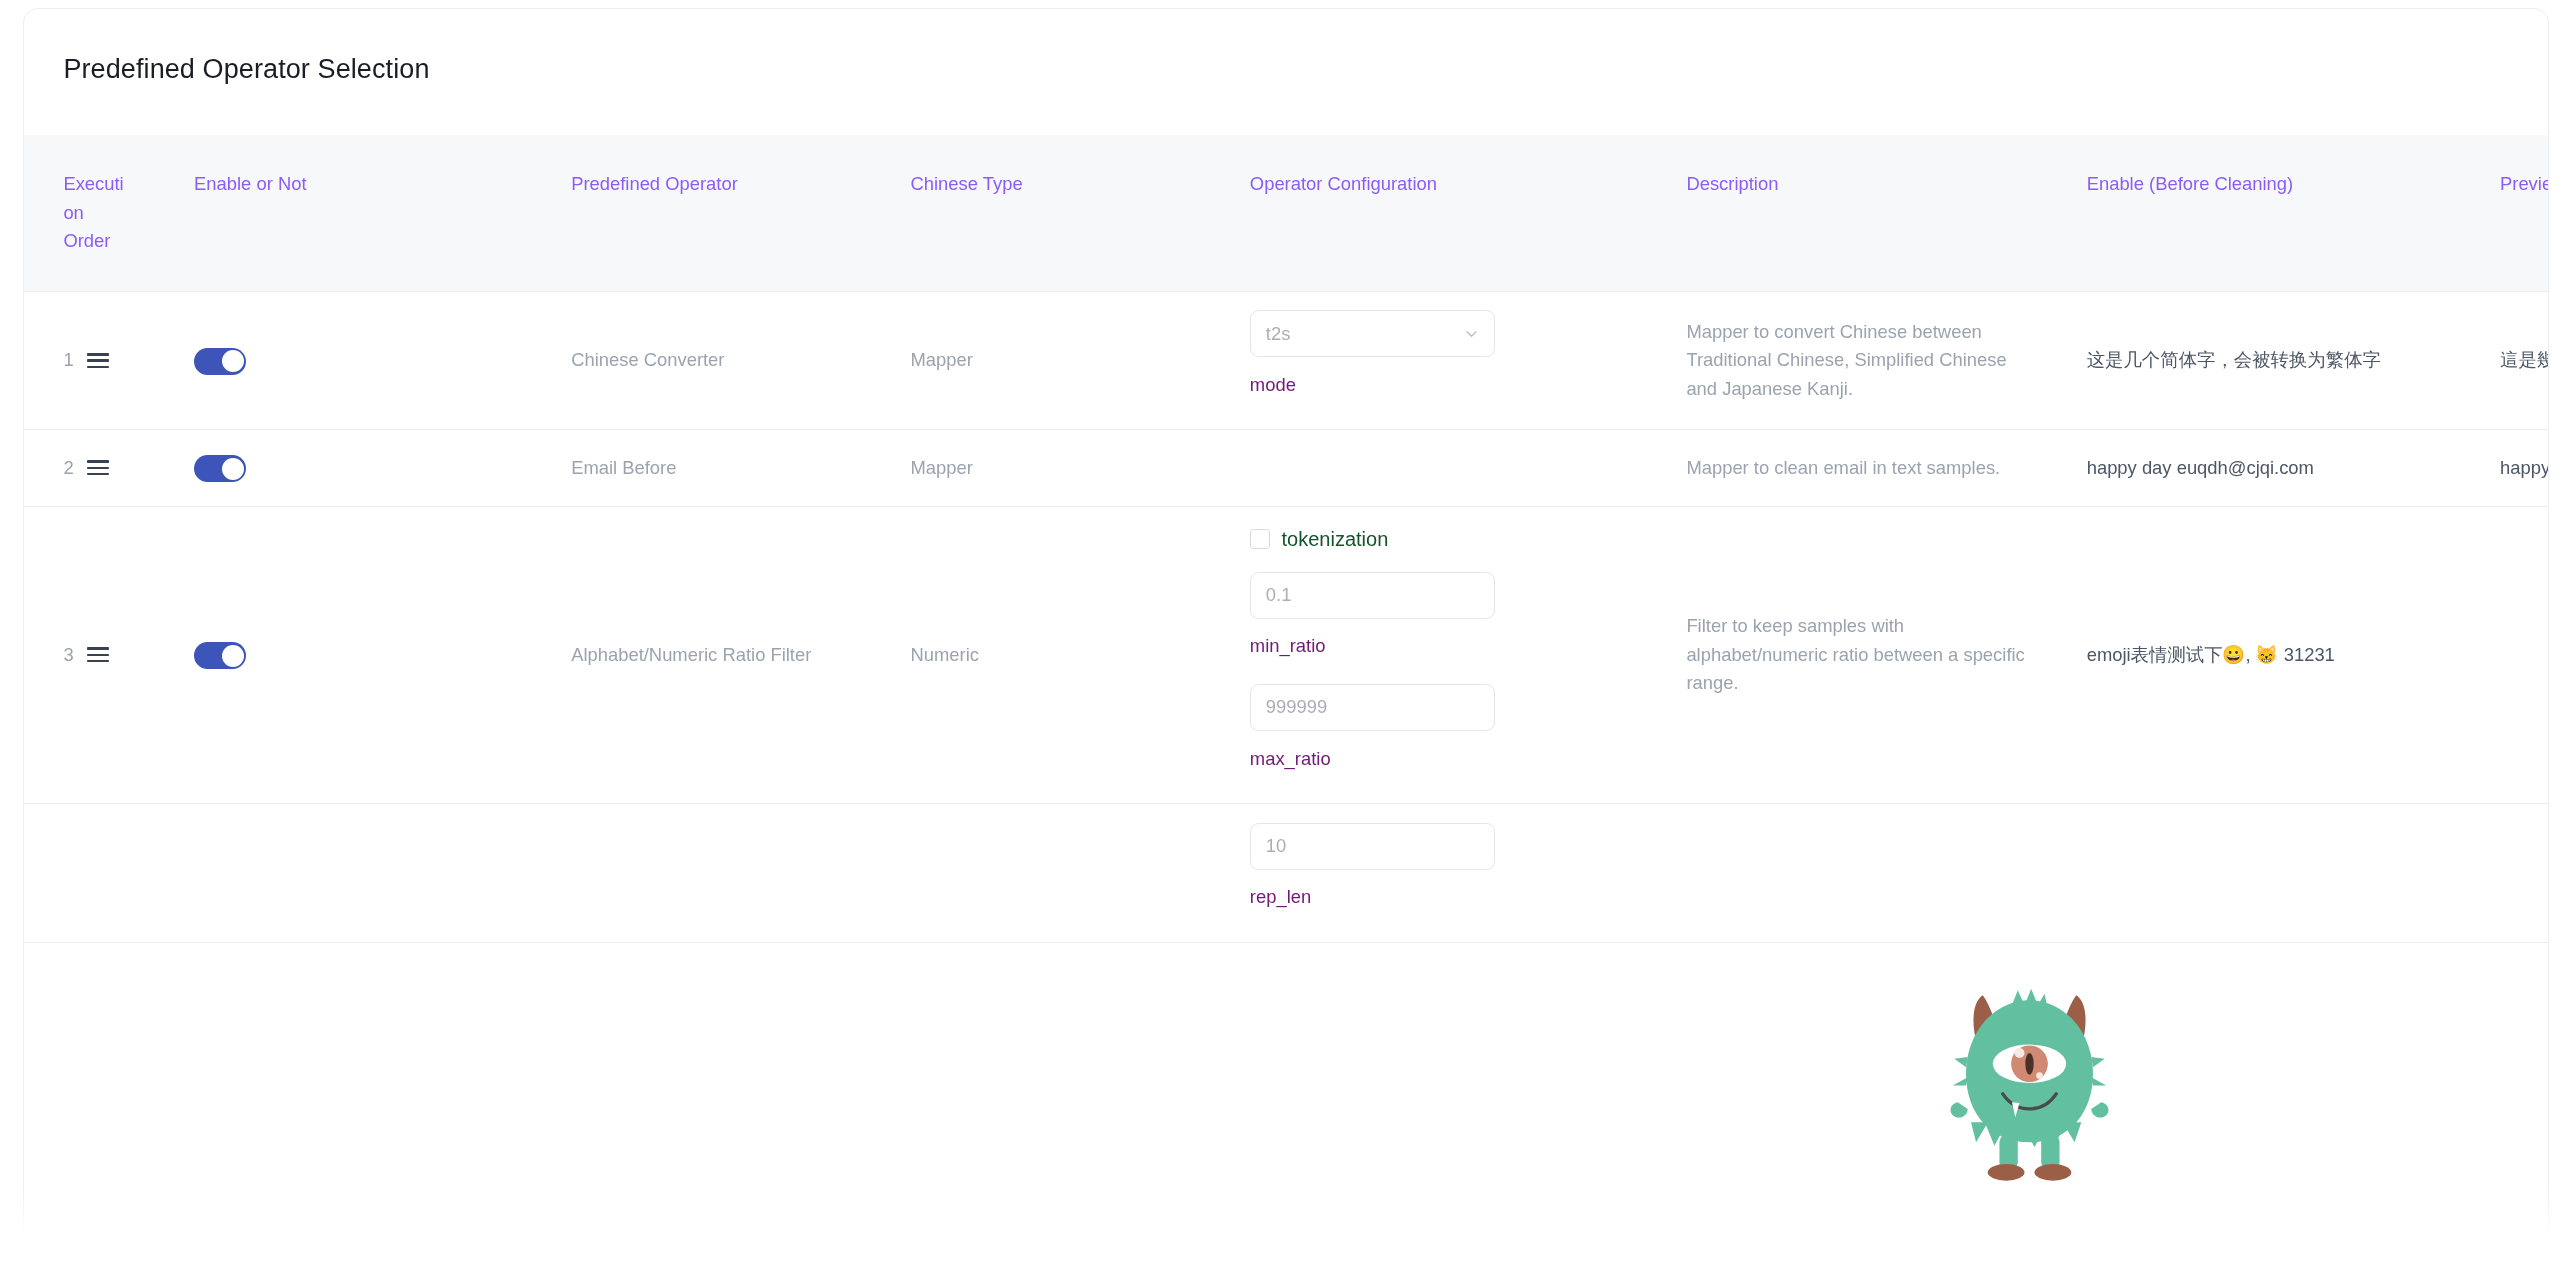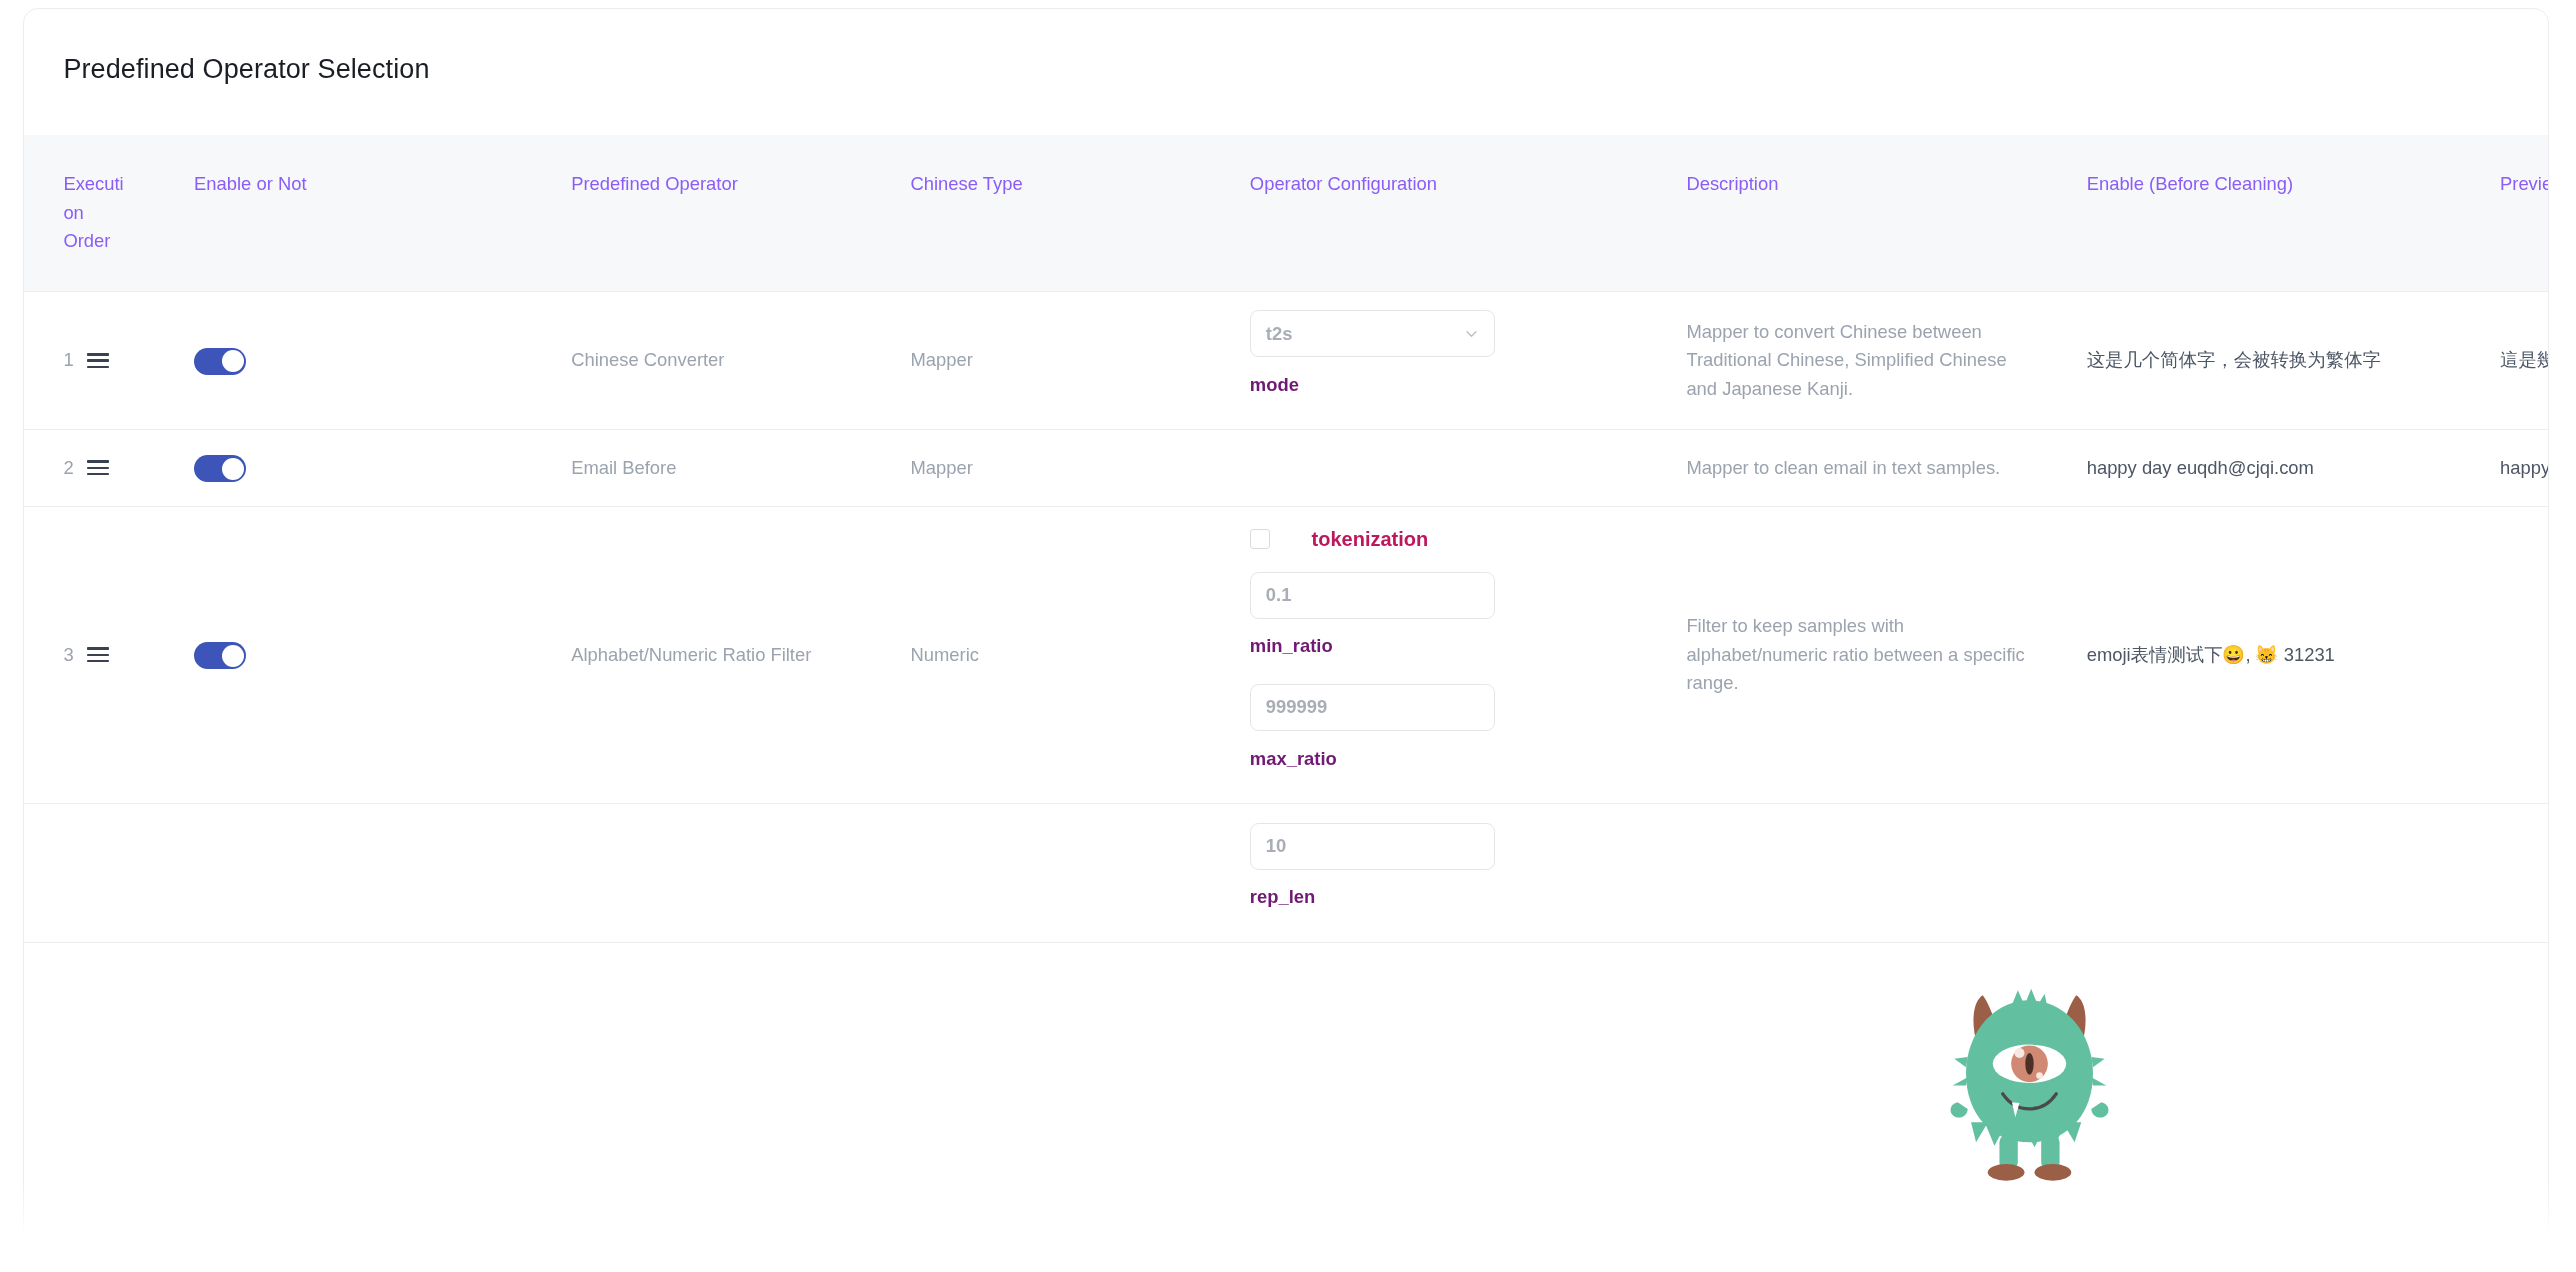--- a/index.html
+++ b/index.html
@@ -126,21 +126,21 @@
     position: absolute;
     top: 2.5px;
     left: 28px;
     width: 22px;
     height: 22px;
     border-radius: 50%;
     background: #ffffff;
   }
 
   
-  .cfg-block { padding: 18.4px 0 18.4px 0; font-weight: bold; }
+  .cfg-block { padding: 18.4px 0 18.4px 0; }
   .cfg-field { margin-bottom: 11.7px; }
   .cfg-input, .cfg-select {
     width: 245px;
     height: 47px;
     border: 0.8px solid #e3e5e9;
     border-radius: 8.4px;
     background: #ffffff;
     display: flex;
     align-items: center;
     padding: 0 15px;
@@ -169,21 +169,21 @@
     margin-bottom: 18.4px;
   }
   .cfg-checkbox {
     width: 20px;
     height: 20px;
     border: 0.8px solid #d6d9de;
     border-radius: 3.3px;
     background: #fff;
     cursor: pointer;
   }
-  .cfg-check-label { font-size: 20px; color: #be185d; margin-left: 30px; }
+  .cfg-check-label { font-size: 20px; color: #14532d; }
 
   
   .mascot {
     position: absolute;
     right: 23.4px;
     bottom: 77px;
     width: 167px;
     height: 226px;
     pointer-events: none;
   }

